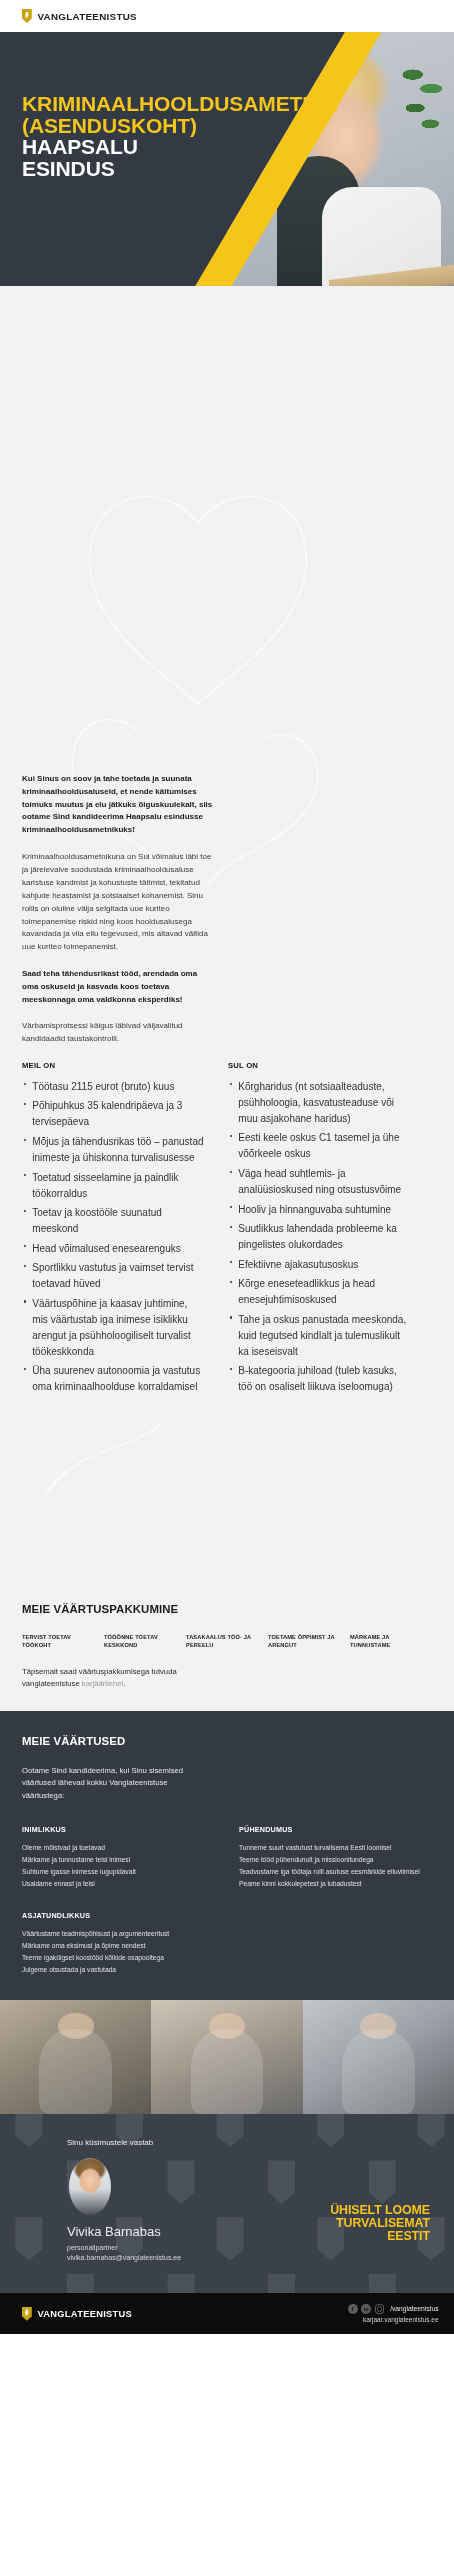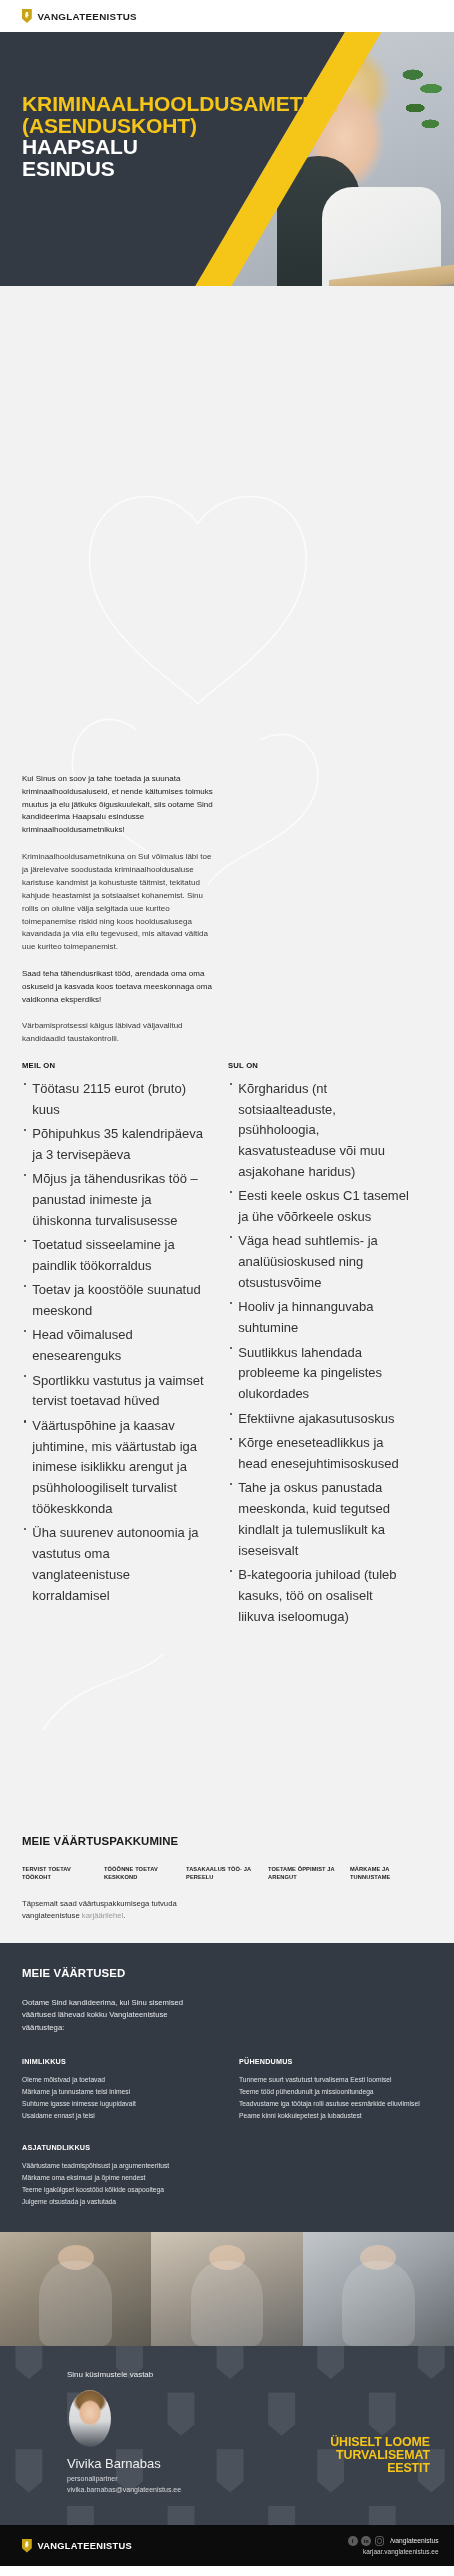--- a/index.html
+++ b/index.html
@@ -140,21 +140,21 @@
     z-index: 0;
   }
   .body-light > * { position: relative; z-index: 1; }
   .para {
     font-size: 8px;
     line-height: 1.62;
     color: #2c2c2c;
     max-width: 192px;
     margin-bottom: 13.4px;
   }
-  .para.strong { font-weight: 400; color: #1b1b1b; }
+  .para.strong { font-weight: 700; color: #1b1b1b; }
   .para.light  { color: #3b3b3b; }
 
   
   .cols {
     display: flex;
     gap: 24px;
     margin-top: 15.5px;
   }
   .col { width: 182px; }
   .col-head {
@@ -162,21 +162,21 @@
     font-weight: 800;
     letter-spacing: 0.2px;
     color: #141414;
     margin-bottom: 8.3px;
     text-transform: uppercase;
   }
   .col ul { list-style: none; }
   .col li {
     position: relative;
     padding-left: 10.3px;
-    font-size: 13px;
+    font-size: 10px;
     line-height: 1.6;
     color: #333333;
     margin-bottom: 3.6px;
   }
   .col li::before {
     content: "";
     position: absolute;
     left: 2.1px; top: 4.6px;
     width: 2.1px; height: 2.1px;
     border-radius: 50%;
@@ -445,21 +445,21 @@
         <div class="col-head">MEIL ON</div>
         <ul>
           <li>Töötasu 2115 eurot (bruto) kuus</li>
           <li>Põhipuhkus 35 kalendripäeva ja 3 tervisepäeva</li>
           <li>Mõjus ja tähendusrikas töö – panustad inimeste ja ühiskonna turvalisusesse</li>
           <li>Toetatud sisseelamine ja paindlik töökorraldus</li>
           <li>Toetav ja koostööle suunatud meeskond</li>
           <li>Head võimalused enesearenguks</li>
           <li>Sportlikku vastutus ja vaimset tervist toetavad hüved</li>
           <li>Väärtuspõhine ja kaasav juhtimine, mis väärtustab iga inimese isiklikku arengut ja psühholoogiliselt turvalist töökeskkonda</li>
-          <li>Üha suurenev autonoomia ja vastutus oma vanglateenistuse korraldamisel</li>
+          <li>Üha suurenev autonoomia ja vastutus oma kriminaalhoolduse korraldamisel</li>
         </ul>
       </div>
       <div class="col">
         <div class="col-head">SUL ON</div>
         <ul>
           <li>Kõrgharidus (nt sotsiaalteaduste, psühholoogia, kasvatusteaduse või muu asjakohane haridus)</li>
           <li>Eesti keele oskus C1 tasemel ja  ühe võõrkeele oskus</li>
           <li>Väga head suhtlemis- ja analüüsioskused ning otsustusvõime</li>
           <li>Hooliv ja hinnanguvaba suhtumine</li>
           <li>Suutlikkus lahendada probleeme ka pingelistes olukordades</li>

